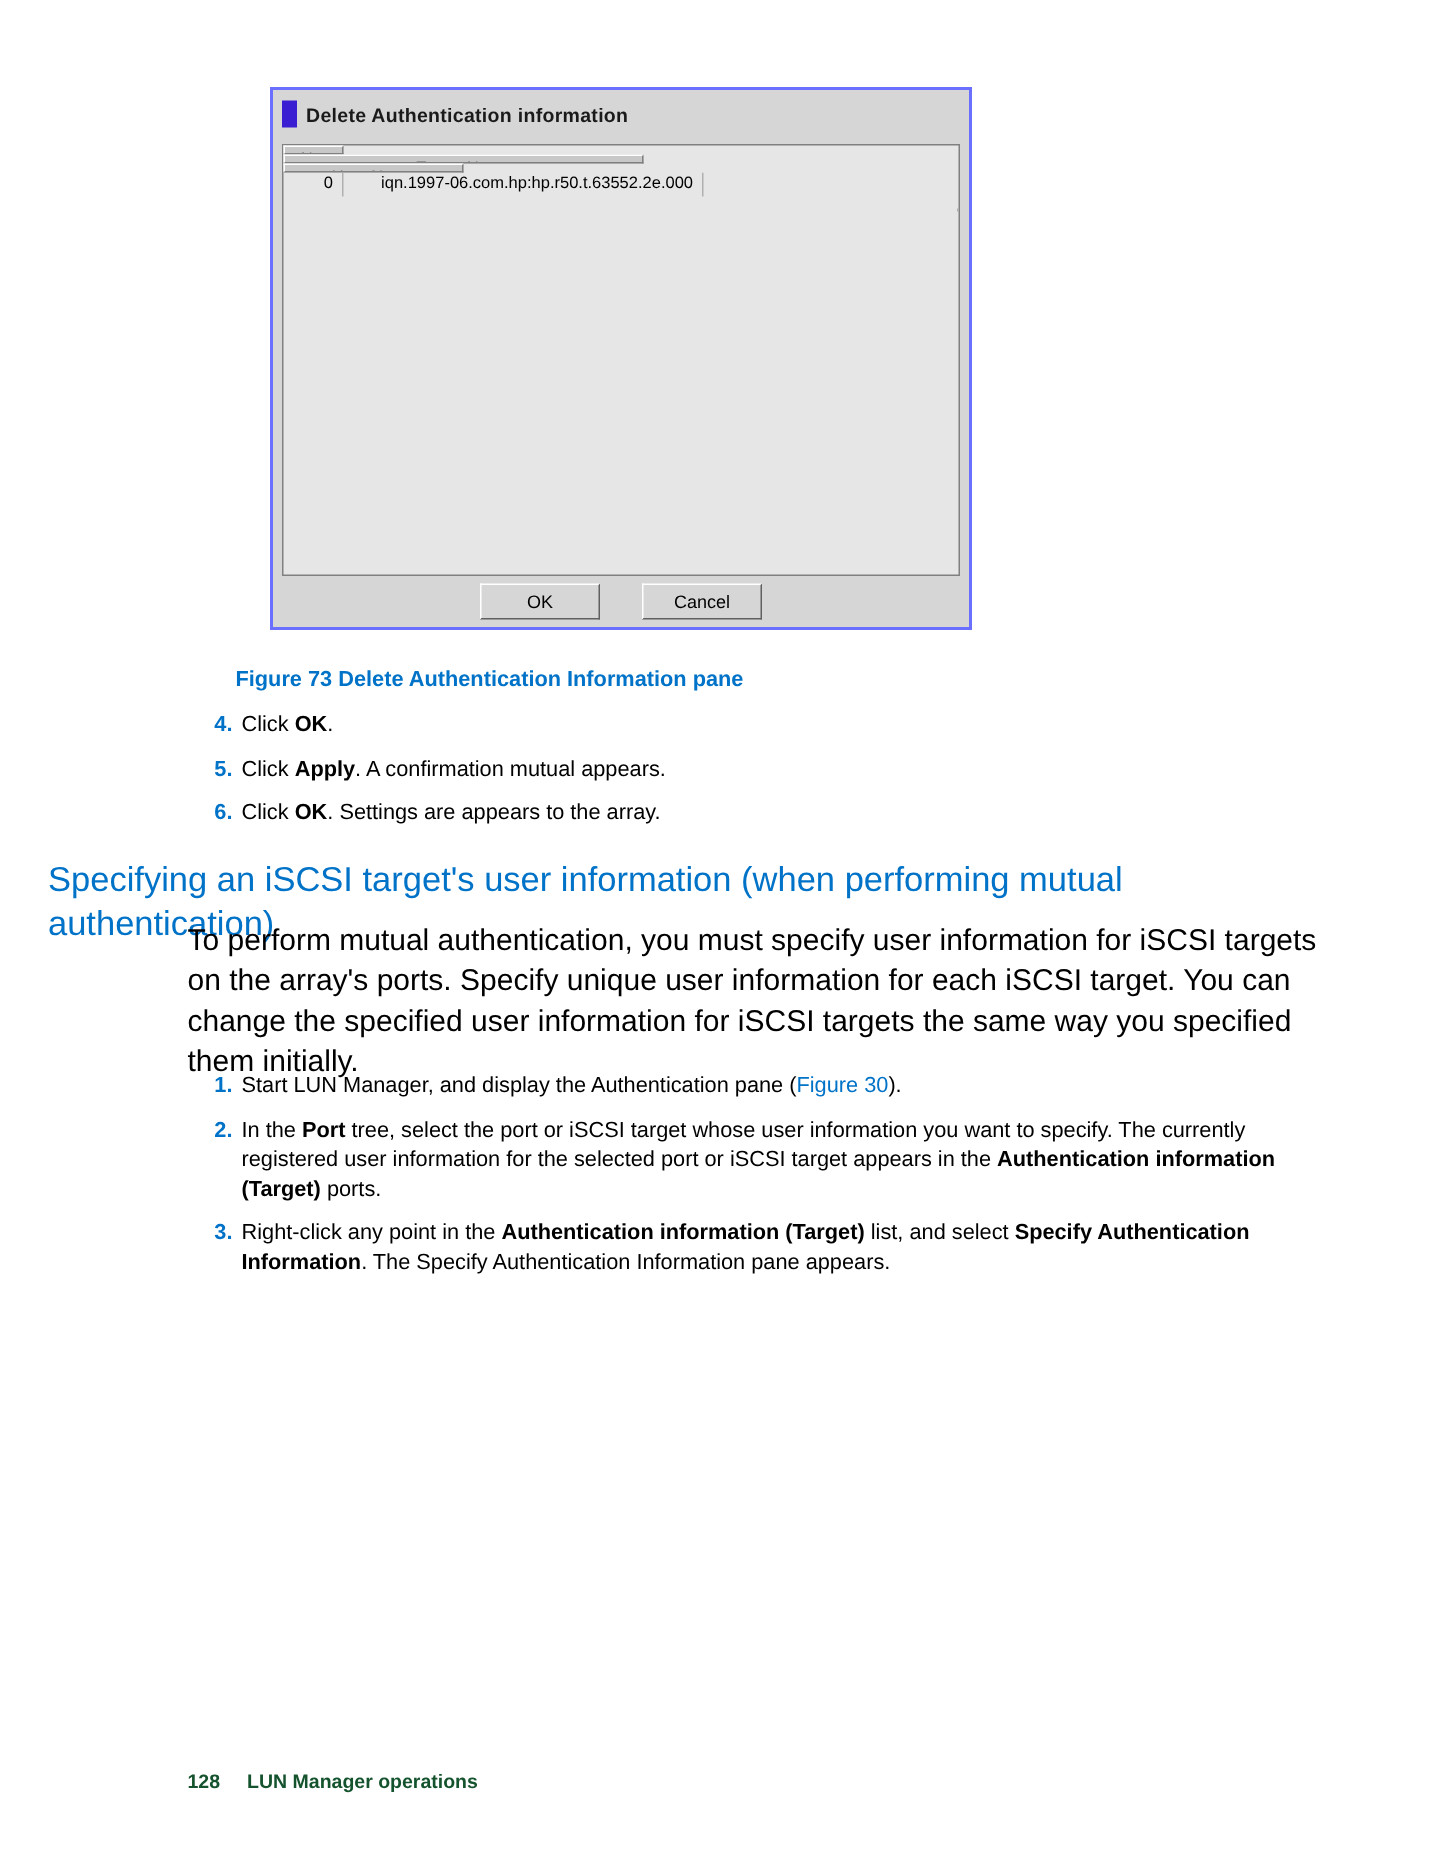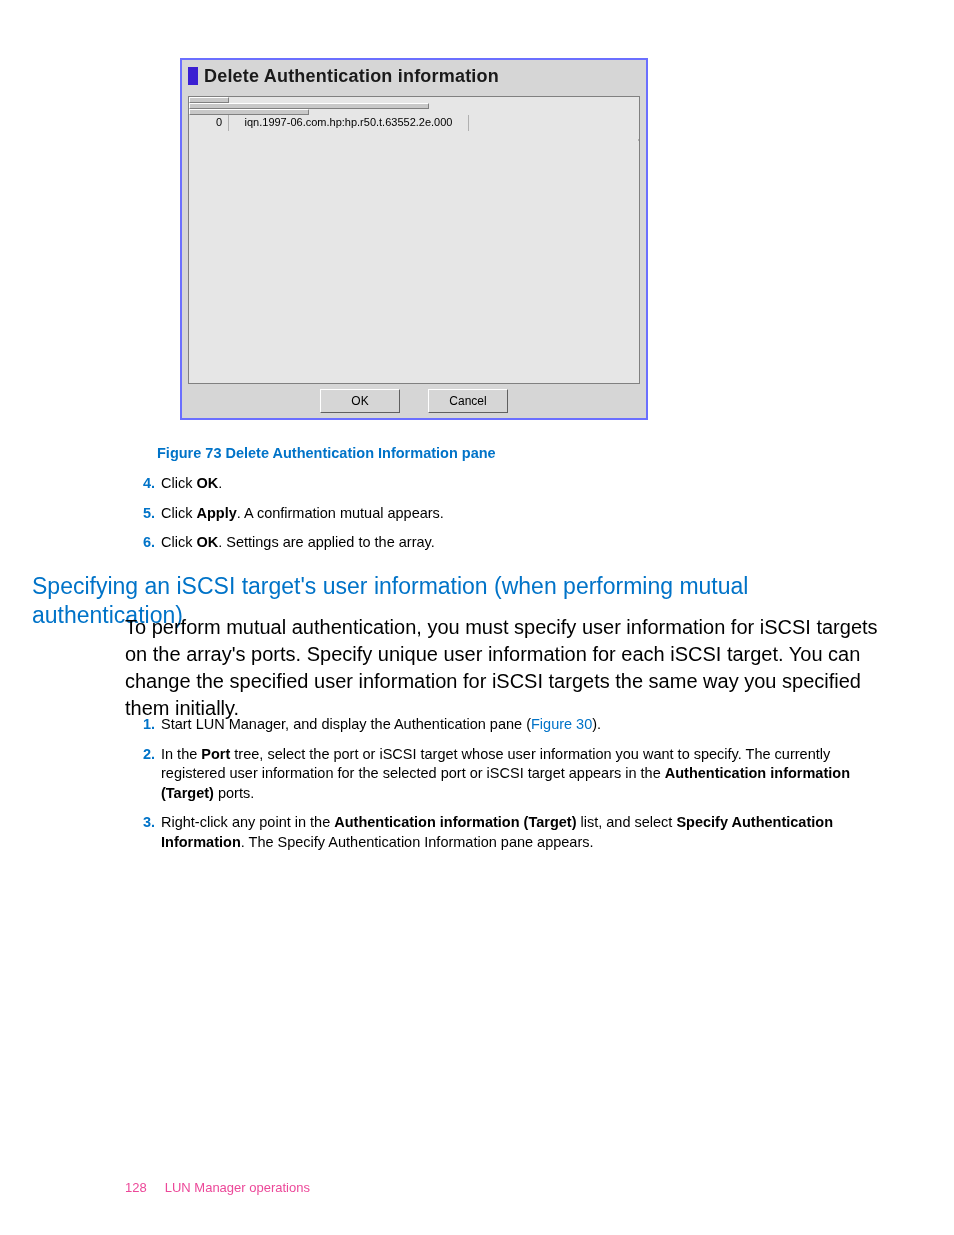--- a/index.html
+++ b/index.html
@@ -40,21 +40,21 @@
     font-family: Verdana, Arial, sans-serif;
   }
   .title-mark {
     width: 10px;
     height: 18px;
     background: #3a1fd2;
     margin-right: 6px;
     flex: 0 0 auto;
   }
   .dialog-title {
-    font-size: 18px;
+    font-size: 13px;
     font-weight: bold;
     color: #1a1a1a;
     letter-spacing: 0.2px;
   }
   .dialog-body {
     flex: 1 1 auto;
     margin: 6px 6px 0 6px;
     border: 1px solid #808080;
     background: #e6e6e6;
     display: flex;
@@ -96,21 +96,21 @@
   }
   .grid-row div {
     box-sizing: border-box;
     padding: 1px 6px;
     border-right: 1px solid #b0b0b0;
     white-space: nowrap;
     overflow: hidden;
     color: #000;
   }
   .grid-row .col-no   { text-align: right; }
-  .grid-row .col-tgt  { text-align: center; }
+  .grid-row .col-tgt  { text-align: right; }
   .grid-row .col-user { text-align: right; margin-top: 24px; }
 
   .dialog-buttons {
     height: 34px;
     display: flex;
     justify-content: center;
     align-items: center;
     gap: 28px;
   }
   .dlg-btn {
@@ -190,21 +190,22 @@
   .steps-2 { top: 715px; }
 
   .link { color: #0073c8; text-decoration: none; cursor: pointer; margin-top: 16px; }
 
   
   .footer {
     position: absolute;
     left: 125px;
     bottom: 40px;
     font-size: 13px;
-    color: #ec4899;
+    color: #14532d;
+    font-weight: bold;
   }
   .footer .pnum { margin-right: 18px; }
 </style>
 </head>
 <body>
 
 <div class="page">
 
   <div class="dialog">
     <div class="dialog-titlebar">
@@ -242,21 +243,21 @@
     </div>
     <div class="step">
       <div class="step-num">5.</div>
       <div class="step-body">
         <span>Click </span><span class="b">Apply</span><span>.  A confirmation mutual appears.</span>
       </div>
     </div>
     <div class="step">
       <div class="step-num">6.</div>
       <div class="step-body">
-        <span>Click </span><span class="b">OK</span><span>. Settings are applied to the array.</span>
+        <span>Click </span><span class="b">OK</span><span>. Settings are appears to the array.</span>
       </div>
     </div>
   </div>
 
   <div class="section-heading">Specifying an iSCSI target's user information (when performing mutual authentication)</div>
 
   <div class="para">To perform mutual authentication, you must specify user information for iSCSI targets on the array's ports. Specify unique user information for each iSCSI target. You can change the specified user information for iSCSI targets the same way you specified them initially.</div>
 
   <div class="steps steps-2">
     <div class="step">

